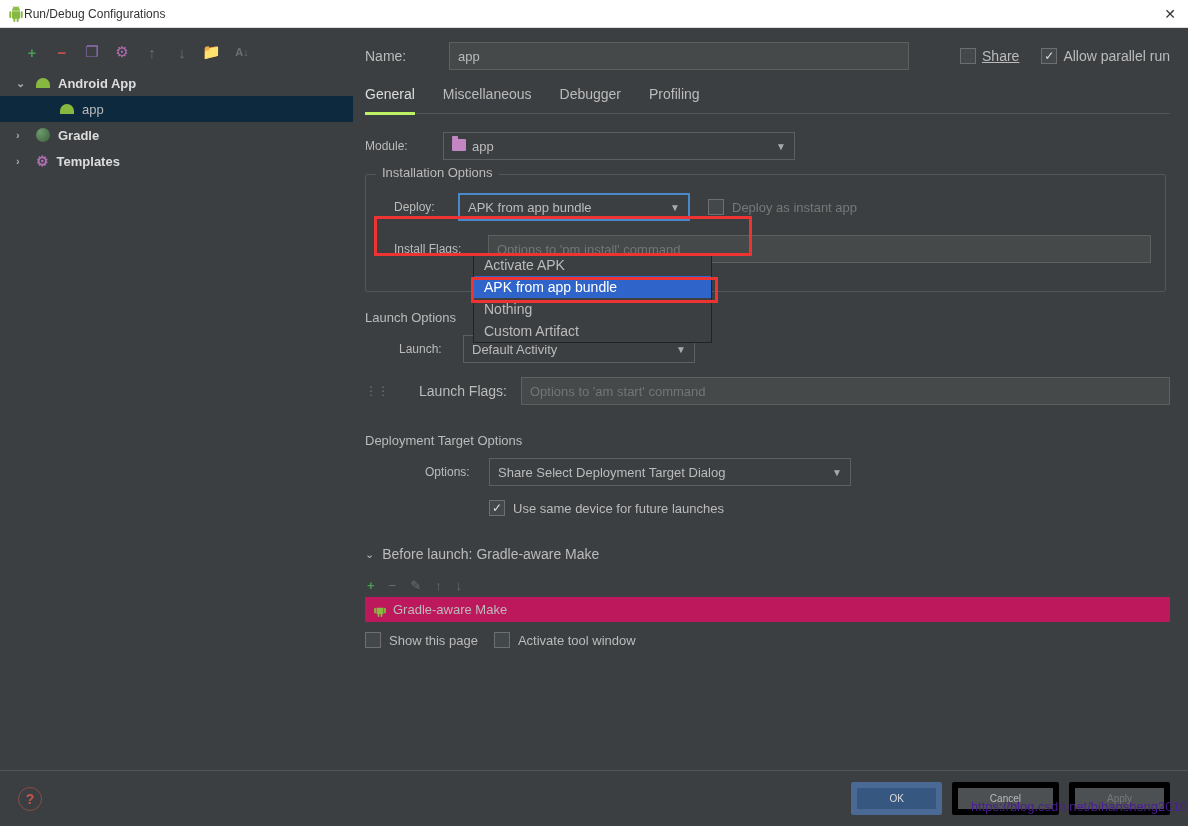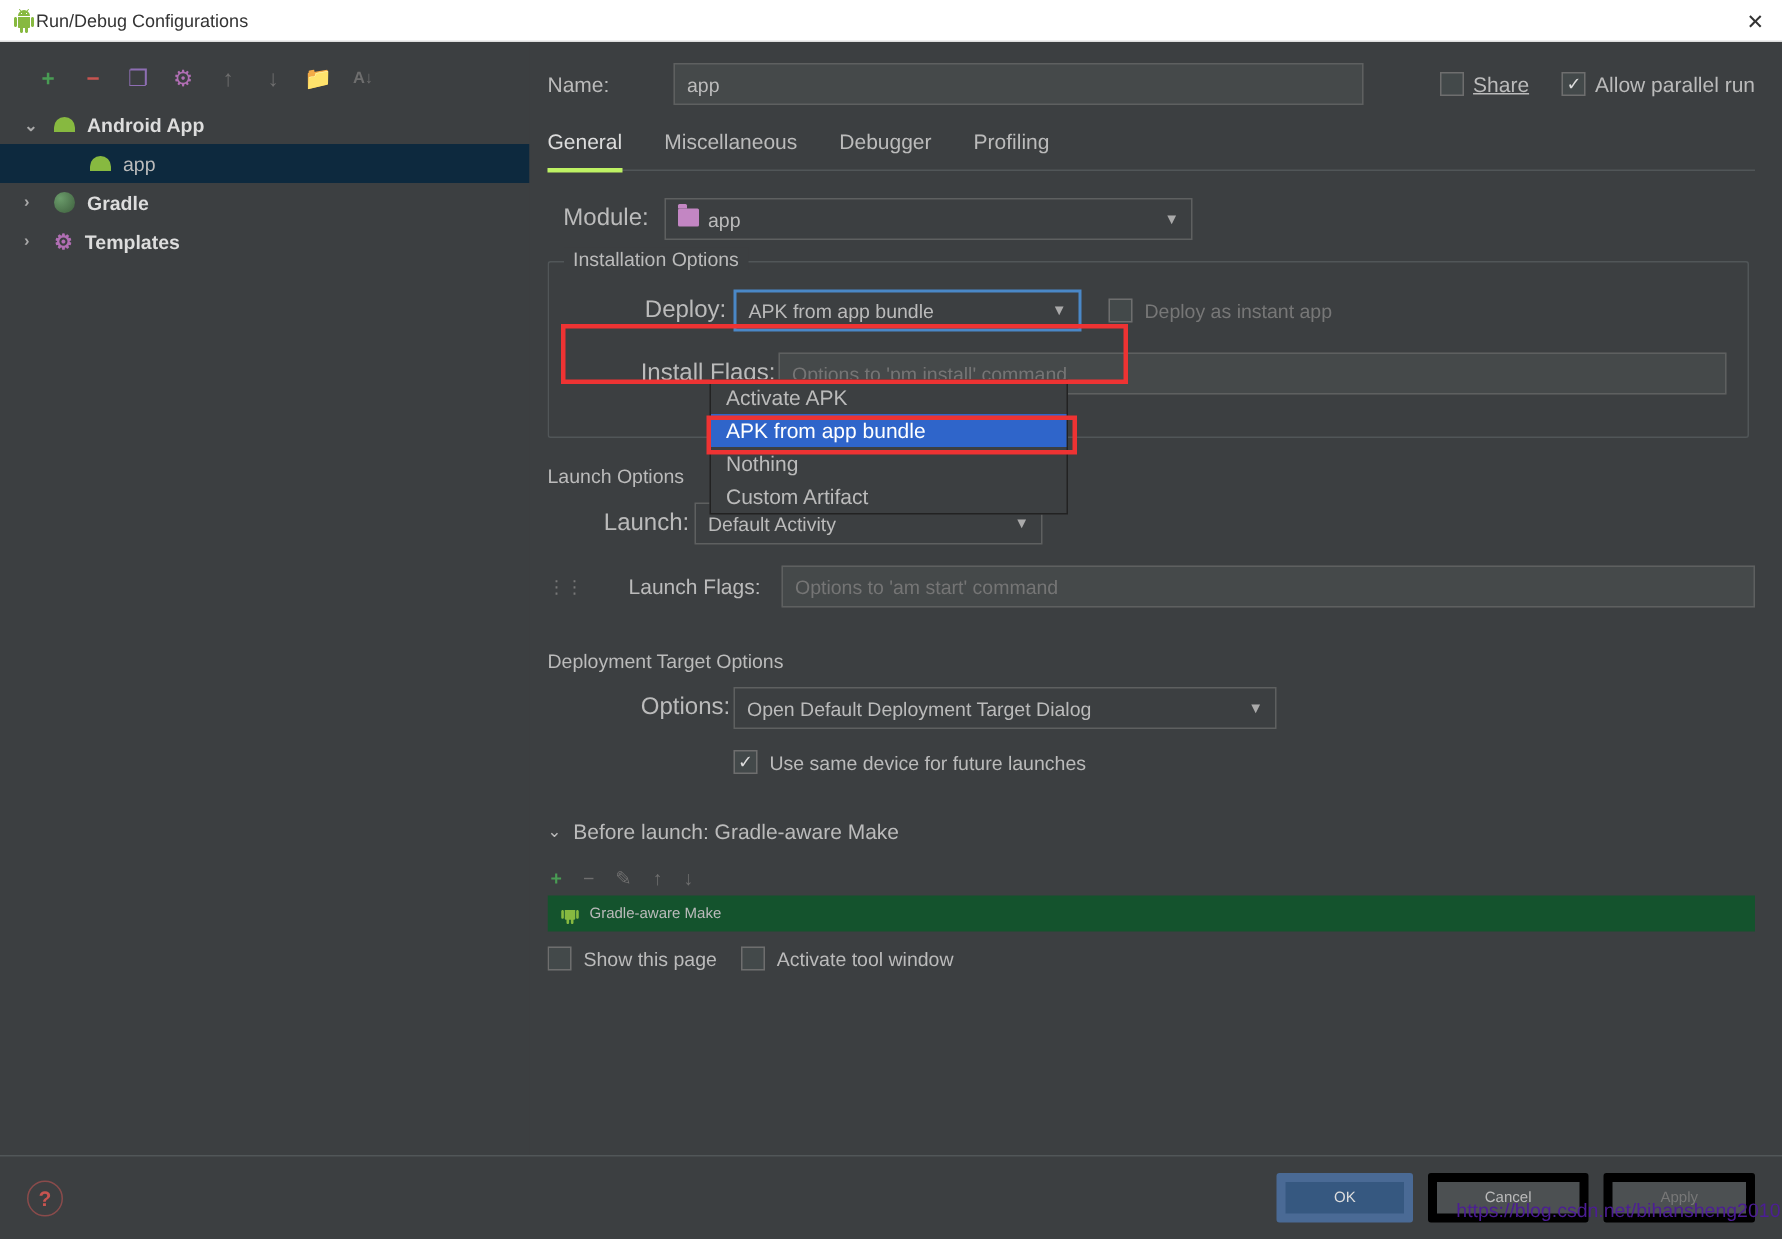--- a/index.html
+++ b/index.html
@@ -34,43 +34,43 @@
 .header-row { display: flex; align-items: center; gap: 22px; }
 .shared-check, .parallel-check { display: flex; align-items: center; gap: 6px; font-size: 14px; color: #bbb; }
 .shared-check .underline { text-decoration: underline; }
 .checkbox { width: 16px; height: 16px; border: 1px solid #6e6e6e; background: #43494a; display: inline-flex; align-items: center; justify-content: center; color: #bbb; font-size: 12px; }
 .checkbox.checked::after { content: "✓"; color: #ddd; }
 .tabs { display: flex; gap: 28px; margin: 16px 0 4px 0; border-bottom: 1px solid #515658; }
 .tab { padding: 0 0 10px 0; color: #bbb; font-size: 14px; cursor: pointer; }
 .tab.active { color: #ddd; border-bottom: 3px solid #bef264; margin-bottom: -2px; }
 .form-area { flex: 1; overflow: auto; padding-top: 14px; }
 .form-row { display: flex; align-items: center; margin-bottom: 14px; }
-.form-row .flabel { width: 78px; text-align: center; color: #bbb; font-size: 16px; }
+.form-row .flabel { width: 78px; text-align: left; color: #bbb; font-size: 12px; }
 .dropdown { background: #3c3f41; border: 1px solid #5e6060; color: #bbb; font-size: 13px; padding: 4px 8px; height: 28px; display: flex; align-items: center; justify-content: space-between; cursor: pointer; position: relative; }
 .dropdown .arrow { color: #aaa; font-size: 10px; }
 .module-folder { display: inline-block; width: 14px; height: 12px; background: #c386c3; border-radius: 1px; margin-right: 6px; position: relative; }
 .module-folder::before { content: ""; position: absolute; top: -3px; left: 0; width: 6px; height: 3px; background: #c386c3; border-radius: 1px 1px 0 0; }
-.fieldset { border: 1px solid #515658; border-radius: 2px; padding: 18px 14px 14px 31px; margin: 14px 4px 18px 0; position: relative; }
+.fieldset { border: 1px solid #515658; border-radius: 2px; padding: 18px 14px 14px 0; margin: 14px 4px 18px 0; position: relative; }
 .fieldset .legend { position: absolute; top: -10px; left: 10px; background: #3c3f41; padding: 0 6px; color: #bbb; font-size: 13px; }
 .indented { padding-left: 28px; }
 .deploy-dropdown { width: 232px; border: 2px solid #4a88c7; }
 .deploy-instant { display: flex; align-items: center; gap: 8px; margin-left: 18px; color: #777; }
 .install-input { flex: 1; background: #45494a; border: 1px solid #5e6060; height: 28px; color: #777; padding: 4px 8px; font-size: 13px; }
 .dropdown-menu { position: absolute; left: 473px; top: 253px; width: 239px; background: #3c3f41; border: 1px solid #222; z-index: 10; }
 .dropdown-menu .item { padding: 3px 10px; color: #bbb; font-size: 14px; cursor: pointer; }
 .dropdown-menu .item.selected { background: #2f65ca; color: #fff; }
 .launch-dropdown { width: 232px; }
 .launch-flags-label { width: 130px; text-align: right; padding-right: 14px; color: #bbb; font-size: 14px; }
 .target-dropdown { width: 362px; }
 .before-section { margin-top: 30px; }
 .before-header { display: flex; align-items: center; gap: 8px; font-size: 14px; color: #bbb; margin-bottom: 12px; cursor: pointer; }
 .mini-toolbar { display: flex; gap: 14px; padding: 4px 2px; }
 .mini-toolbar .mico { font-size: 13px; color: #6e6e6e; cursor: pointer; }
 .mini-toolbar .mico.add { color: #499c54; font-weight: bold; }
-.before-list-item { background: #14532d; padding: 5px 8px; display: flex; align-items: center; gap: 6px; color: #bbb; font-size: 10px; }
+.before-list-item { background: #be185d; padding: 5px 8px; display: flex; align-items: center; gap: 6px; color: #bbb; font-size: 13px; }
 .checkrow { display: flex; align-items: center; gap: 8px; margin-top: 10px; margin-bottom: 10px; }
 .footer { border-top: 1px solid #515658; padding: 12px 18px; display: flex; align-items: center; justify-content: flex-end; gap: 10px; background: #3c3f41; position: absolute; bottom: 0; left: 0; right: 0; height: 56px; }
 .footer .help { position: absolute; left: 18px; width: 24px; height: 24px; border: 1px solid #8a4b4b; border-radius: 50%; display: flex; align-items: center; justify-content: center; color: #c75450; font-size: 14px; font-weight: bold; cursor: pointer; }
 .btn { padding: 5px 32px; border: 6px solid #000000; background: #4c5052; color: #bbb; font-size: 10px; cursor: pointer; border-radius: 2px; }
 .btn.primary { background: #365880; border-color: #4a6a95; color: #ddd; }
 .btn.disabled { color: #777; }
 .watermark { position: absolute; right: 1px; bottom: 12px; color: #4c1d95; font-size: 13px; z-index: 50; pointer-events: none; }
 .launch-section-label { font-size: 13px; color: #bbb; margin: 8px 0 10px 0; }
 .highlight-box { position: absolute; border: 3px solid #e33; pointer-events: none; z-index: 20; }
 .hb1 { left: 374px; top: 216px; width: 378px; height: 40px; }
@@ -189,21 +189,21 @@
         <span class="grab">⋮⋮</span>
         <span class="launch-flags-label">Launch Flags:</span>
         <input class="install-input" placeholder="Options to 'am start' command" style="">
       </div>
 
       <div class="fieldset" style="border:none;padding:6px 0 0 0">
         <div class="launch-section-label">Deployment Target Options</div>
         <div class="form-row indented" style="margin-left:32px">
           <span class="flabel" style="width:64px">Options:</span>
           <div class="dropdown target-dropdown">
-            <span>Open Default Deployment Target Dialog</span>
+            <span>Share Select Deployment Target Dialog</span>
             <span class="arrow">▼</span>
           </div>
         </div>
         <div class="checkrow indented" style="margin-left:96px">
           <label style="display:flex;align-items:center;gap:8px">
             <span class="checkbox checked"></span>
             <span>Use same device for future launches</span>
           </label>
         </div>
       </div>

